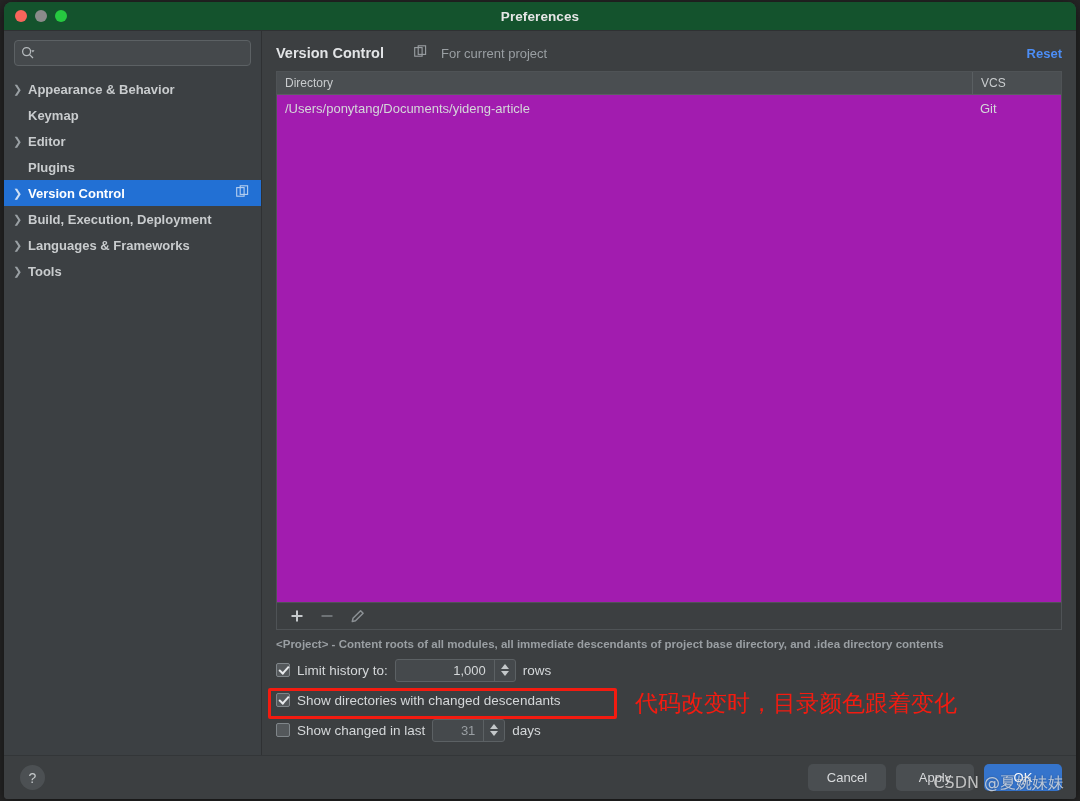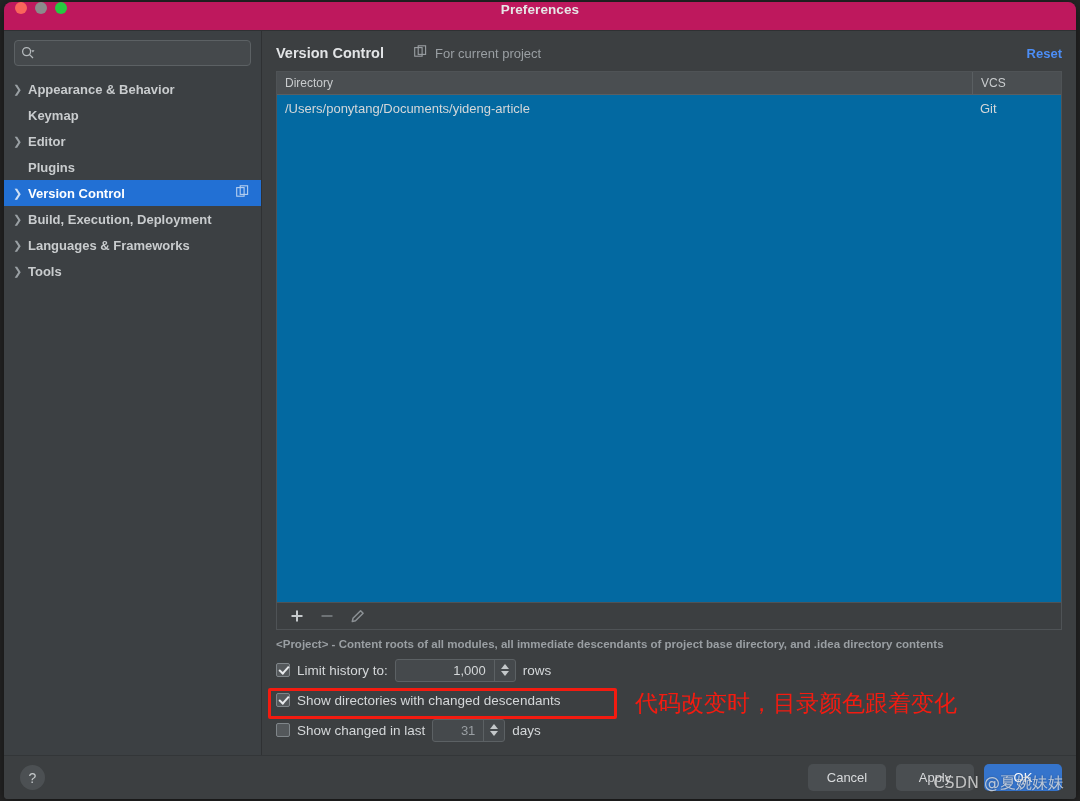--- a/index.html
+++ b/index.html
@@ -16,23 +16,24 @@
     background: #3c3f41;
     border-radius: 8px 8px 4px 4px;
     overflow: hidden;
     box-shadow: 0 2px 14px rgba(0,0,0,0.55);
   }
 
   
   #titlebar {
     position: relative;
     height: 29px;
-    background: #be185d;
+    background: #14532d;
     border-bottom: 1px solid #2f3133;
     display: flex;
+    align-items: center;
   }
   .traffic { display: flex; gap: 8px; margin-left: 11px; }
   .dot { width: 12px; height: 12px; border-radius: 50%; }
   .dot.red { background: #f9655b; }
   .dot.yellow { background: #8b8b8b; }
   .dot.green { background: #26c940; }
   #win-title {
     position: absolute; left: 0; right: 0; text-align: center;
     font-size: 13.5px; font-weight: bold; color: #e6e6e6;
     letter-spacing: 0.1px;
@@ -91,32 +92,32 @@
     padding: 0 14px;
     position: relative;
   }
   #main-header {
     height: 40px;
     display: flex; align-items: center;
     padding-top: 4px;
   }
   #panel-title { font-size: 14.5px; font-weight: bold; color: #e2e4e6; }
   #scope-chip {
-    display: flex; align-items: center; gap: 8px;
+    display: flex; align-items: center; gap: 14px;
     margin-left: 30px; color: #9a9fa3; font-size: 13px;
   }
   #reset-link {
     margin-left: auto; color: #4c8ef7;
     font-size: 13px; font-weight: bold; cursor: pointer;
   }
 
   
   #table-box {
     border: 1px solid #4f5356;
-    background: #0369a1;
+    background: #a21caf;
     height: 532px;
     display: flex; flex-direction: column;
   }
   #table-head {
     display: flex;
     height: 23px;
     background: #4a4e51;
     border-bottom: 1px solid #5a5f62;
     font-size: 12px; color: #c9ccce;
   }

